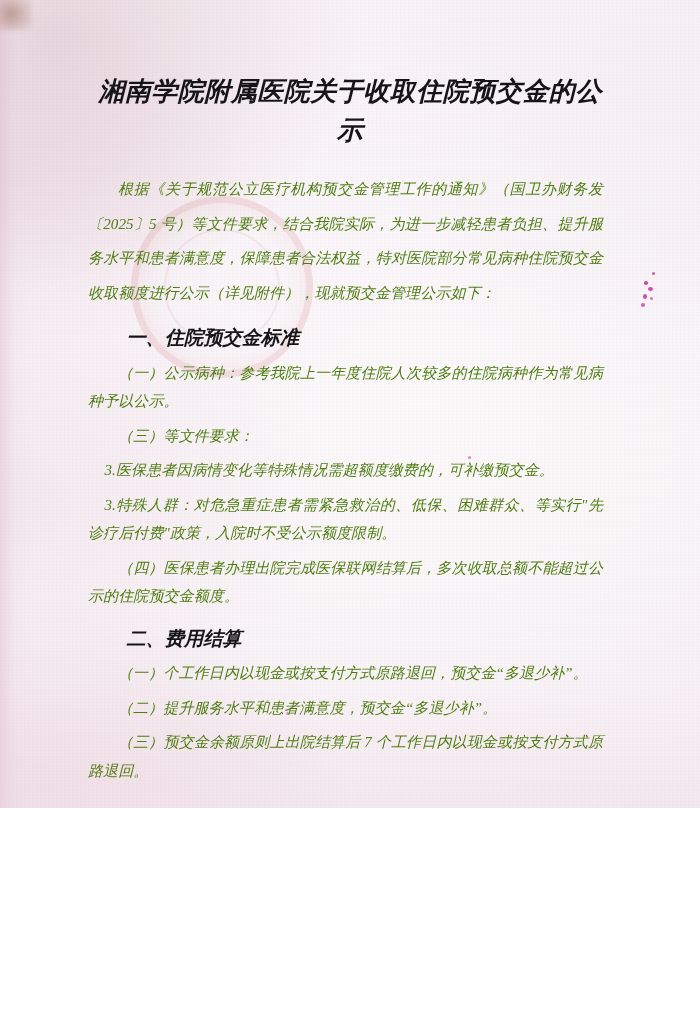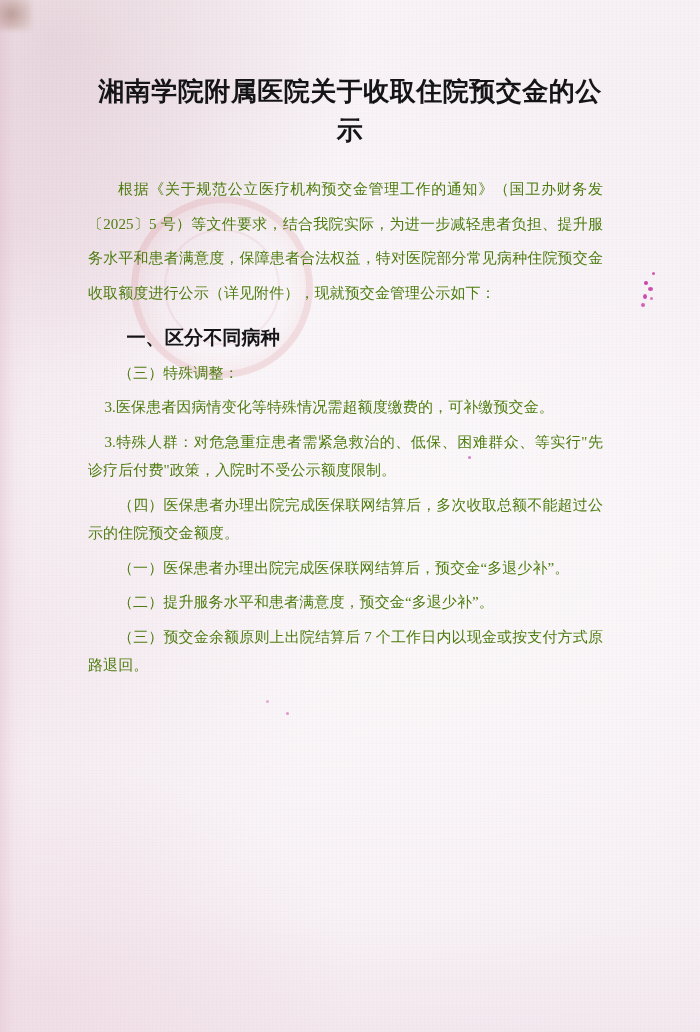--- a/index.html
+++ b/index.html
@@ -3,25 +3,26 @@
 <meta charset="utf-8">
 <style>
   html, body {
     margin: 0;
     padding: 0;
     background: #ffffff;
   }
   #page {
     position: relative;
     width: 700px;
-    height: 1032px;
+    height: 808px;
     overflow: hidden;
     background: #f8f3f6;
     font-family: "Liberation Serif", "DejaVu Serif", serif;
     color: #1b1a1c;
+    font-style: italic;
   }
 
   
   .paper-base {
     position: absolute;
     inset: 0;
     background:
       radial-gradient(ellipse 60% 45% at 8% 4%,   rgba(214,186,196,0.50) 0%, rgba(248,243,246,0) 72%),
       radial-gradient(ellipse 45% 30% at 2% 22%,  rgba(233,208,219,0.42) 0%, rgba(248,243,246,0) 74%),
       radial-gradient(ellipse 55% 40% at 4% 62%,  rgba(236,214,224,0.34) 0%, rgba(248,243,246,0) 76%),
@@ -150,27 +151,29 @@
   </div>
 
   <div class="doc-body">
 
     <h1 class="title">湘南学院附属医院关于收取住院预交金的公示</h1>
 
     <div class="content">
 
       <p class="para indent first-block">根据《关于规范公立医疗机构预交金管理工作的通知》（国卫办财务发〔2025〕5 号）等文件要求，结合我院实际，为进一步减轻患者负担、提升服务水平和患者满意度，保障患者合法权益，特对医院部分常见病种住院预交金收取额度进行公示（详见附件），现就预交金管理公示如下：</p>
 
-      <p class="heading">一、区分不同病种</p>
+      <p class="heading">一、住院预交金标准</p>
 
-      <p class="para indent">（三）特殊调整：</p>
+      <p class="para indent">（一）公示病种：参考我院上一年度住院人次较多的住院病种作为常见病种予以公示。</p>
+      <p class="para indent">（三）等文件要求：</p>
       <p class="para hang">3.医保患者因病情变化等特殊情况需超额度缴费的，可补缴预交金。</p>
       <p class="para hang">3.特殊人群：对危急重症患者需紧急救治的、低保、困难群众、等实行"先诊疗后付费"政策，入院时不受公示额度限制。</p>
       <p class="para indent">（四）医保患者办理出院完成医保联网结算后，多次收取总额不能超过公示的住院预交金额度。</p>
 
+      <p class="heading">二、费用结算</p>
 
-      <p class="para indent">（一）医保患者办理出院完成医保联网结算后，预交金“多退少补”。</p>
+      <p class="para indent">（一）个工作日内以现金或按支付方式原路退回，预交金“多退少补”。</p>
       <p class="para indent">（二）提升服务水平和患者满意度，预交金“多退少补”。</p>
       <p class="para indent">（三）预交金余额原则上出院结算后 7 个工作日内以现金或按支付方式原路退回。</p>
 
     </div>
   </div>
 </div>
 
 </body></html>

